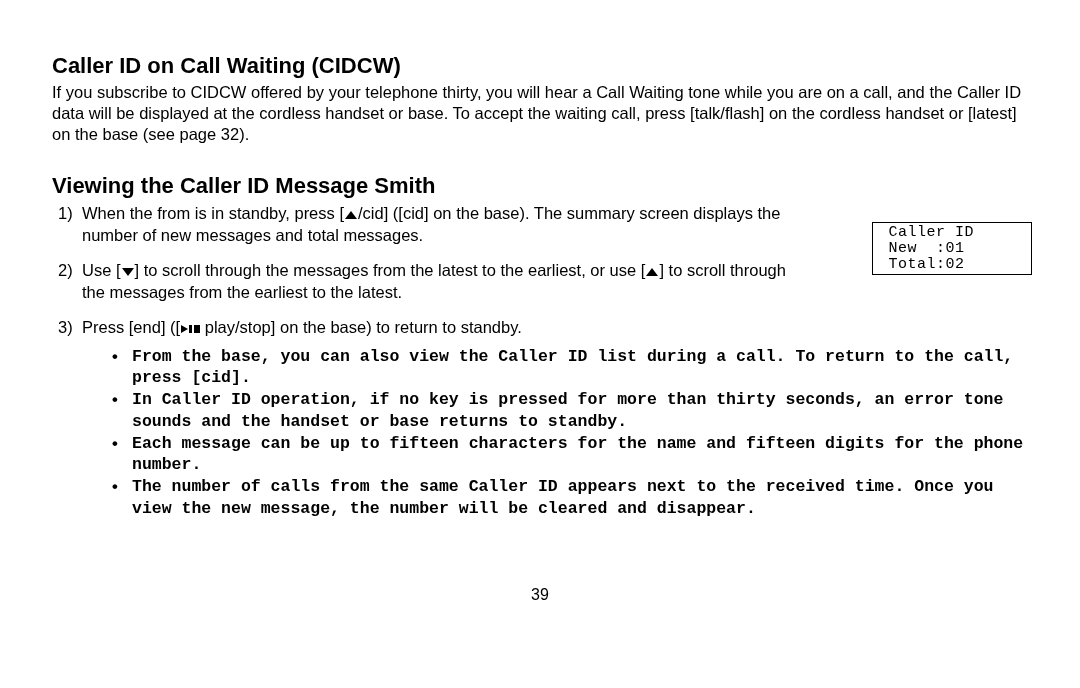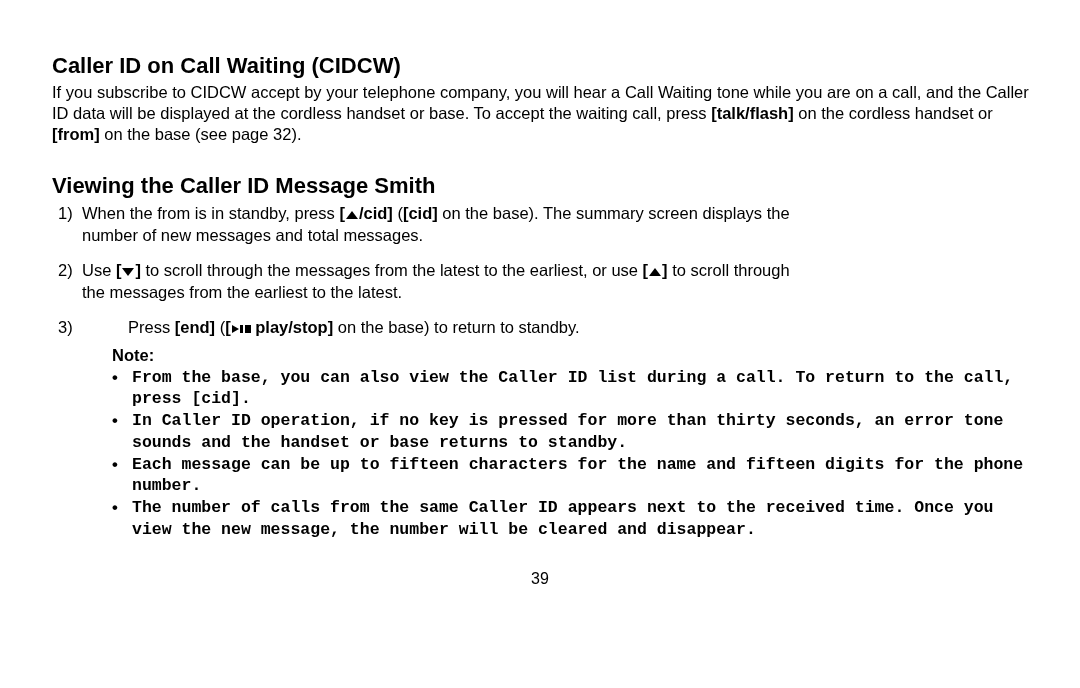--- a/index.html
+++ b/index.html
@@ -5,44 +5,44 @@
   * { box-sizing: border-box; margin: 0; padding: 0; }
   html, body { width: 1080px; height: 688px; background: #fff; font-family: Arial, Helvetica, sans-serif; color: #000; }
   .page { position: relative; width: 1080px; height: 624px; padding: 52px 48px 16px 52px; }
   .h1 { font-size: 22px; font-weight: bold; line-height: 1.25; margin-bottom: 2px; }
   .para { font-size: 16.5px; line-height: 1.3; }
   .sec2 { margin-top: 26px; }
   .ol { list-style: none; margin-top: 4px; }
   .li { display: flex; font-size: 16.5px; line-height: 1.3; margin-bottom: 14px; }
   .li .num { width: 30px; flex: 0 0 30px; padding-left: 6px; }
   .li .txt { flex: 1; padding-right: 230px; }
-  .li.li3 .txt { padding-right: 0; margin-left: 46px; }
-  .bold { font-weight: bold; }
+  .li.li3 .txt { padding-right: 0; }
+  .bold { font-weight: normal; }
   .note-wrap { margin-left: 60px; margin-top: -8px; }
   .note-label { font-weight: bold; font-size: 16.5px; }
   .note-ul { list-style: none; margin-top: 2px; }
   .note-li { display: flex; font-size: 16.5px; font-weight: bold; line-height: 1.32; }
   .note-li .bullet { width: 20px; flex: 0 0 20px; }
   .note-li .ntxt { flex: 1; font-family: Liberation Mono, monospace; }
   .lcd { position: absolute; border: 1.5px solid #000; padding: 2px 6px 2px 6px; font-family: "Courier New", Courier, monospace; font-size: 15px; line-height: 1.05; letter-spacing: 0.5px; white-space: pre; }
   .lcd1 { right: 48px; top: 222px; width: 160px; }
   .lcd2 { right: 48px; top: 296px; width: 160px; }
   .arrow-up, .arrow-down { display: inline-block; vertical-align: -1px; }
   .arrow-up svg, .arrow-down svg { display: block; }
   .playstop { display: inline-block; vertical-align: -1px; }
-  .pagenum { position: absolute; bottom: 36px; left: 0; width: 1080px; text-align: center; font-size: 16px; }
+  .pagenum { position: absolute; bottom: 20px; left: 0; width: 1080px; text-align: center; font-size: 16px; }
 </style>
 </head>
 <body>
 
 <div class="page">
 
   <div class="h1">Caller ID on Call Waiting (CIDCW)</div>
   <div class="para">
-    <span>If you subscribe to CIDCW accept by your telephone company, you will hear a Call Waiting tone while you are on a call, and the Caller ID data will be displayed at the cordless handset or base. To accept the waiting call, press </span><span class="bold">[talk/flash]</span><span> on the cordless handset or </span><span class="bold">[from]</span><span> on the base (see page 32).</span>
+    <span>If you subscribe to CIDCW offered by your telephone thirty, you will hear a Call Waiting tone while you are on a call, and the Caller ID data will be displayed at the cordless handset or base. To accept the waiting call, press </span><span class="bold">[talk/flash]</span><span> on the cordless handset or </span><span class="bold">[latest]</span><span> on the base (see page 32).</span>
   </div>
 
   <div class="sec2">
     <div class="h1">Viewing the Caller ID Message Smith</div>
 
     <div class="ol">
 
       <div class="li">
         <div class="num">1)</div>
         <div class="txt">
@@ -70,21 +70,20 @@
                   <polygon points="1,1 8,5 1,9" fill="#000"></polygon>
                   <rect x="9" y="1" width="3" height="8" fill="#000"></rect>
                   <rect x="14" y="1" width="6" height="8" fill="#000"></rect>
                 </svg></span><span> play/stop]</span></span><span> on the base) to return to standby.</span>
         </div>
       </div>
 
     </div>
 
     <div class="note-wrap">
-      <div class="note-label">Note:</div>
       <div class="note-ul">
         <div class="note-li">
             <div class="bullet">•</div>
             <div class="ntxt">From the base, you can also view the Caller ID list during a call. To return to the call, press [cid].</div>
           </div>
         <div class="note-li">
             <div class="bullet">•</div>
             <div class="ntxt">In Caller ID operation, if no key is pressed for more than thirty seconds, an error tone sounds and the handset or base returns to standby.</div>
           </div>
         <div class="note-li">
@@ -92,15 +91,18 @@
             <div class="ntxt">Each message can be up to fifteen characters for the name and fifteen digits for the phone number.</div>
           </div>
         <div class="note-li">
             <div class="bullet">•</div>
             <div class="ntxt">The number of calls from the same Caller ID appears next to the received time. Once you view the new message, the number will be cleared and disappear.</div>
           </div>
       </div>
     </div>
   </div>
 
+  <div class="lcd lcd1"> Caller ID
+ New  :01
+ Total:02</div>
 
   <div class="pagenum">39</div>
 </div>
 
 </body></html>

